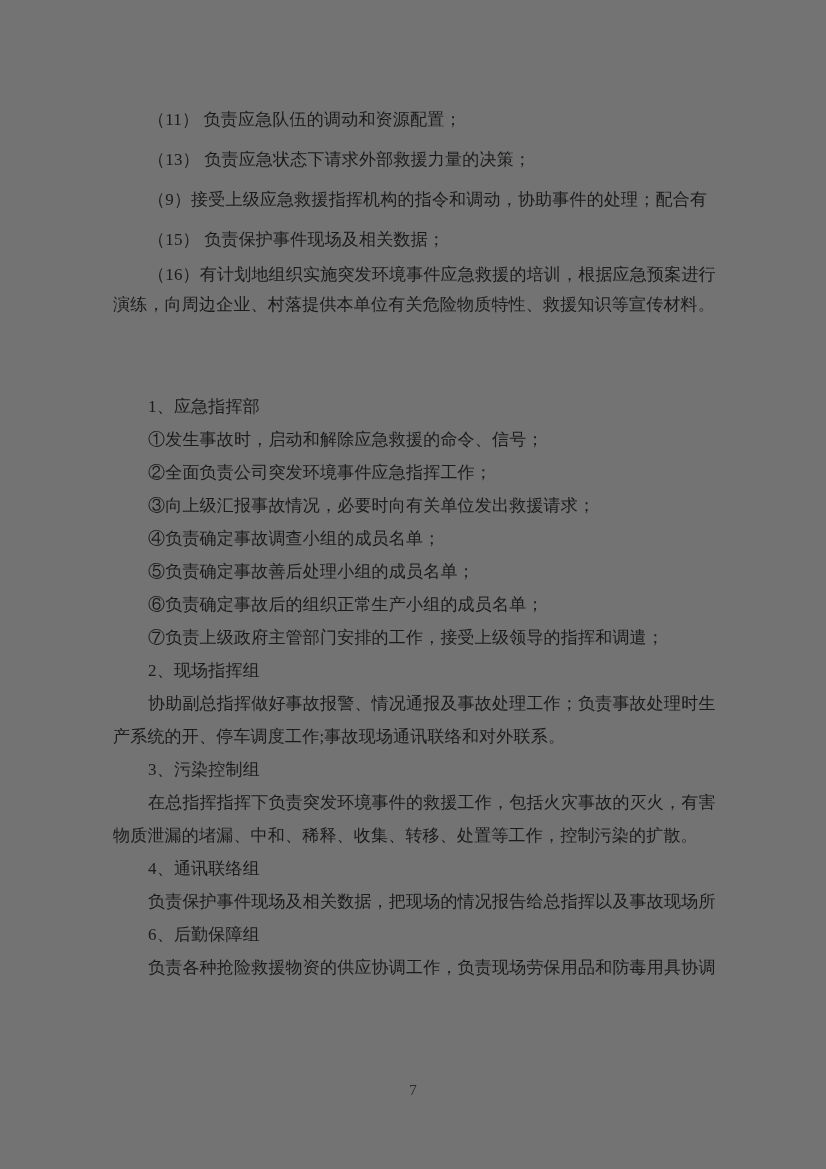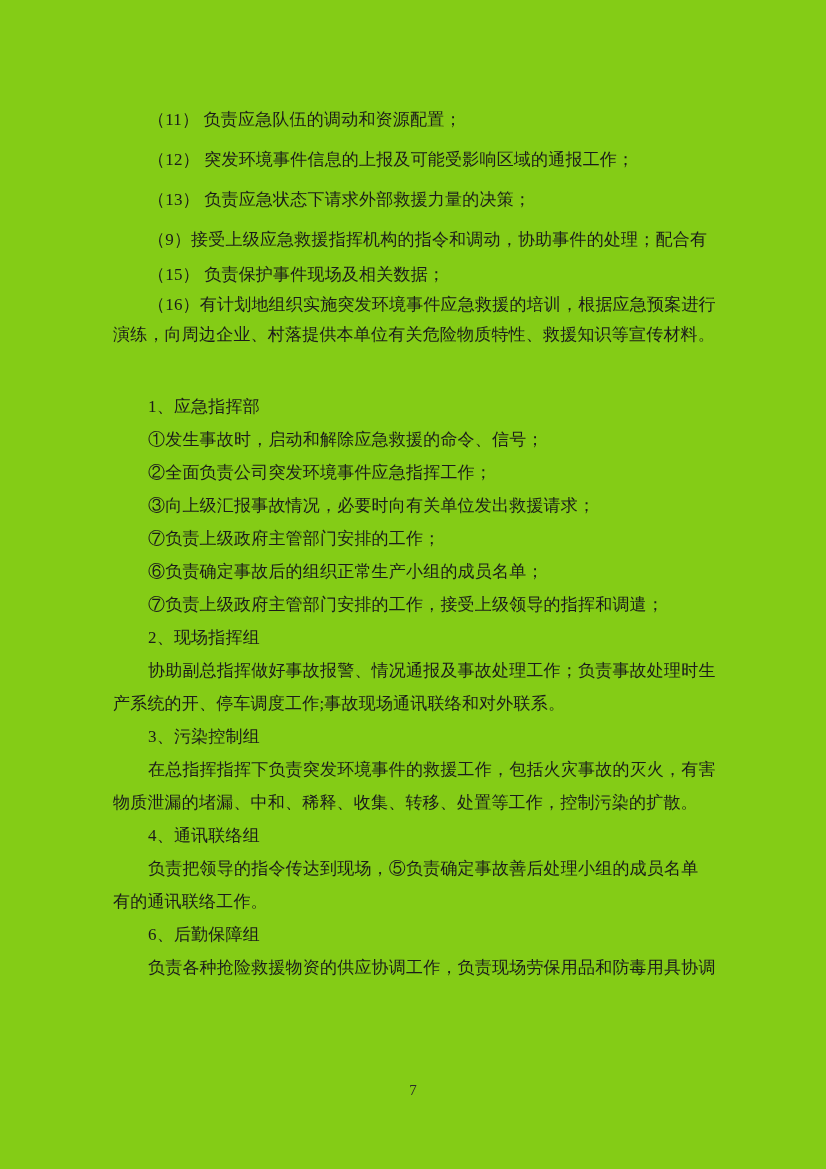--- a/index.html
+++ b/index.html
@@ -4,21 +4,21 @@
 <style>
   html, body {
     margin: 0;
     padding: 0;
     background: #ffffff;
   }
   .page {
     position: relative;
     width: 826px;
     height: 1169px;
-    background: #84cc16;
+    background: #737373;
     overflow: hidden;
     font-family: "Liberation Serif", "DejaVu Serif", serif;
     color: #1b1b1b;
   }
   .text-block {
     position: absolute;
     left: 113px;
     width: 608px;
     font-size: 17px;
   }
@@ -44,44 +44,43 @@
     color: #2a2a2a;
   }
 </style>
 </head>
 <body>
 
 <div class="page">
 
   <div id="block-a" class="text-block">
       <div class="line indent">（11） 负责应急队伍的调动和资源配置；</div>
-      <div class="line indent">（12） 突发环境事件信息的上报及可能受影响区域的通报工作；</div>
       <div class="line indent">（13） 负责应急状态下请求外部救援力量的决策；</div>
       <div class="line indent">（9）接受上级应急救援指挥机构的指令和调动，协助事件的处理；配合有</div>
       <div class="line indent">（15） 负责保护事件现场及相关数据；</div>
       <div class="line indent">（16）有计划地组织实施突发环境事件应急救援的培训，根据应急预案进行</div>
       <div class="line">演练，向周边企业、村落提供本单位有关危险物质特性、救援知识等宣传材料。</div>
     </div>
 
   <div id="block-b" class="text-block">
       <div class="line indent">1、应急指挥部</div>
       <div class="line indent">①发生事故时，启动和解除应急救援的命令、信号；</div>
       <div class="line indent">②全面负责公司突发环境事件应急指挥工作；</div>
       <div class="line indent">③向上级汇报事故情况，必要时向有关单位发出救援请求；</div>
-      <div class="line indent">⑦负责上级政府主管部门安排的工作；</div>
+      <div class="line indent">④负责确定事故调查小组的成员名单；</div>
+      <div class="line indent">⑤负责确定事故善后处理小组的成员名单；</div>
       <div class="line indent">⑥负责确定事故后的组织正常生产小组的成员名单；</div>
       <div class="line indent">⑦负责上级政府主管部门安排的工作，接受上级领导的指挥和调遣；</div>
       <div class="line indent">2、现场指挥组</div>
       <div class="line indent">协助副总指挥做好事故报警、情况通报及事故处理工作；负责事故处理时生</div>
       <div class="line">产系统的开、停车调度工作;事故现场通讯联络和对外联系。</div>
       <div class="line indent">3、污染控制组</div>
       <div class="line indent">在总指挥指挥下负责突发环境事件的救援工作，包括火灾事故的灭火，有害</div>
       <div class="line">物质泄漏的堵漏、中和、稀释、收集、转移、处置等工作，控制污染的扩散。</div>
       <div class="line indent">4、通讯联络组</div>
-      <div class="line indent">负责把领导的指令传达到现场，⑤负责确定事故善后处理小组的成员名单</div>
-      <div class="line">有的通讯联络工作。</div>
+      <div class="line indent">负责保护事件现场及相关数据，把现场的情况报告给总指挥以及事故现场所</div>
       <div class="line indent">6、后勤保障组</div>
       <div class="line indent">负责各种抢险救援物资的供应协调工作，负责现场劳保用品和防毒用具协调</div>
     </div>
 
   <div class="page-footer">7</div>
 
 </div>
 
 </body></html>

